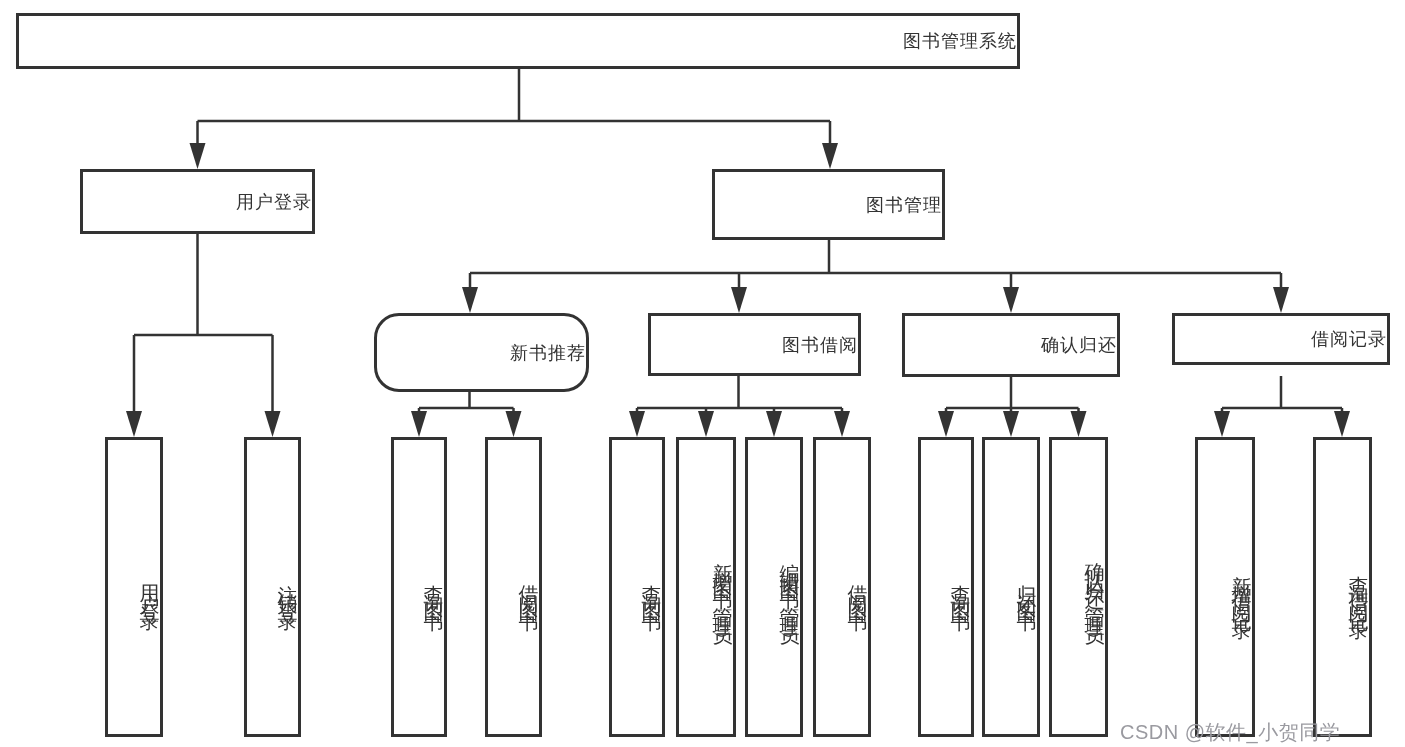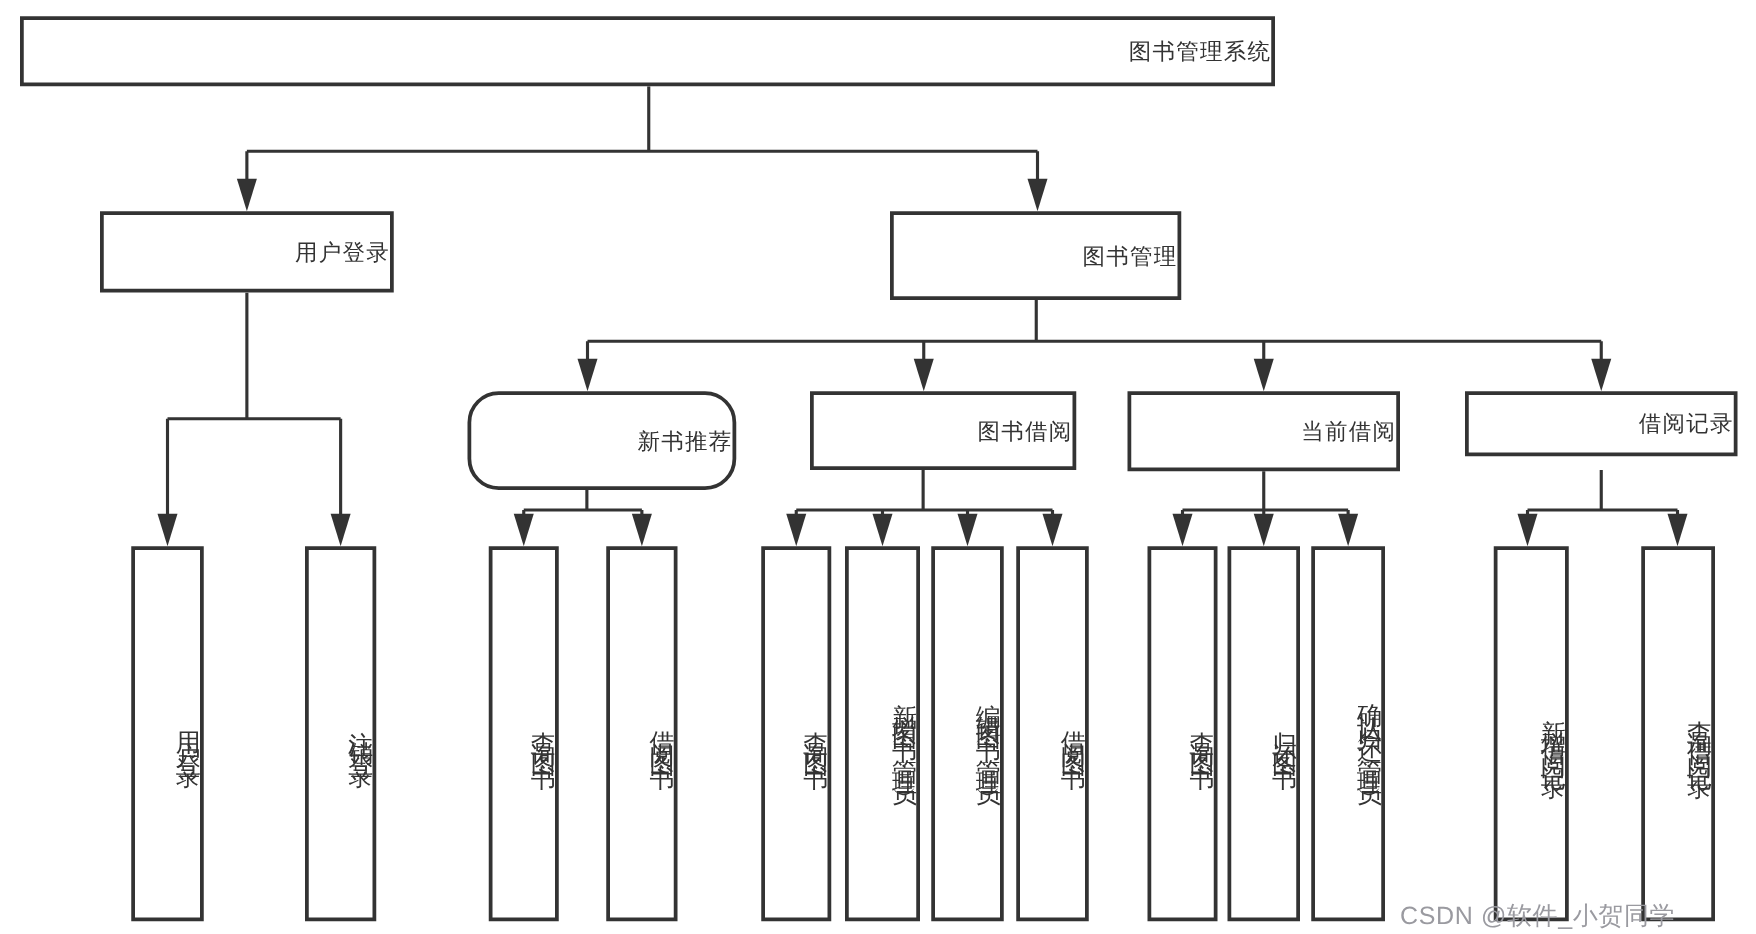--- a/index.html
+++ b/index.html
@@ -82,21 +82,21 @@
     <span>图书管理</span>
   </div>
 
   <div class="box h-box" style="left:374px; top:313px; width:215px; height:79px;border-radius:25px;">
     <span>新书推荐</span>
   </div>
   <div class="box h-box" style="left:632px; top:313px; width:213px; height:63px;margin-left:16px;">
     <span>图书借阅</span>
   </div>
   <div class="box h-box" style="left:902px; top:313px; width:218px; height:64px;">
-    <span>当前借阅</span>
+    <span>确认归还</span>
   </div>
   <div class="box h-box" style="left:1172px; top:313px; width:218px; height:52px;">
     <span>借阅记录</span>
   </div>
 
   <div class="box" style="left:105px; top:437px; width:58px; height:300px;">
     <span class="v-text">用户登录</span>
   </div>
   <div class="box" style="left:244px; top:437px; width:57px; height:300px;">
     <span class="v-text">注销登录</span>

